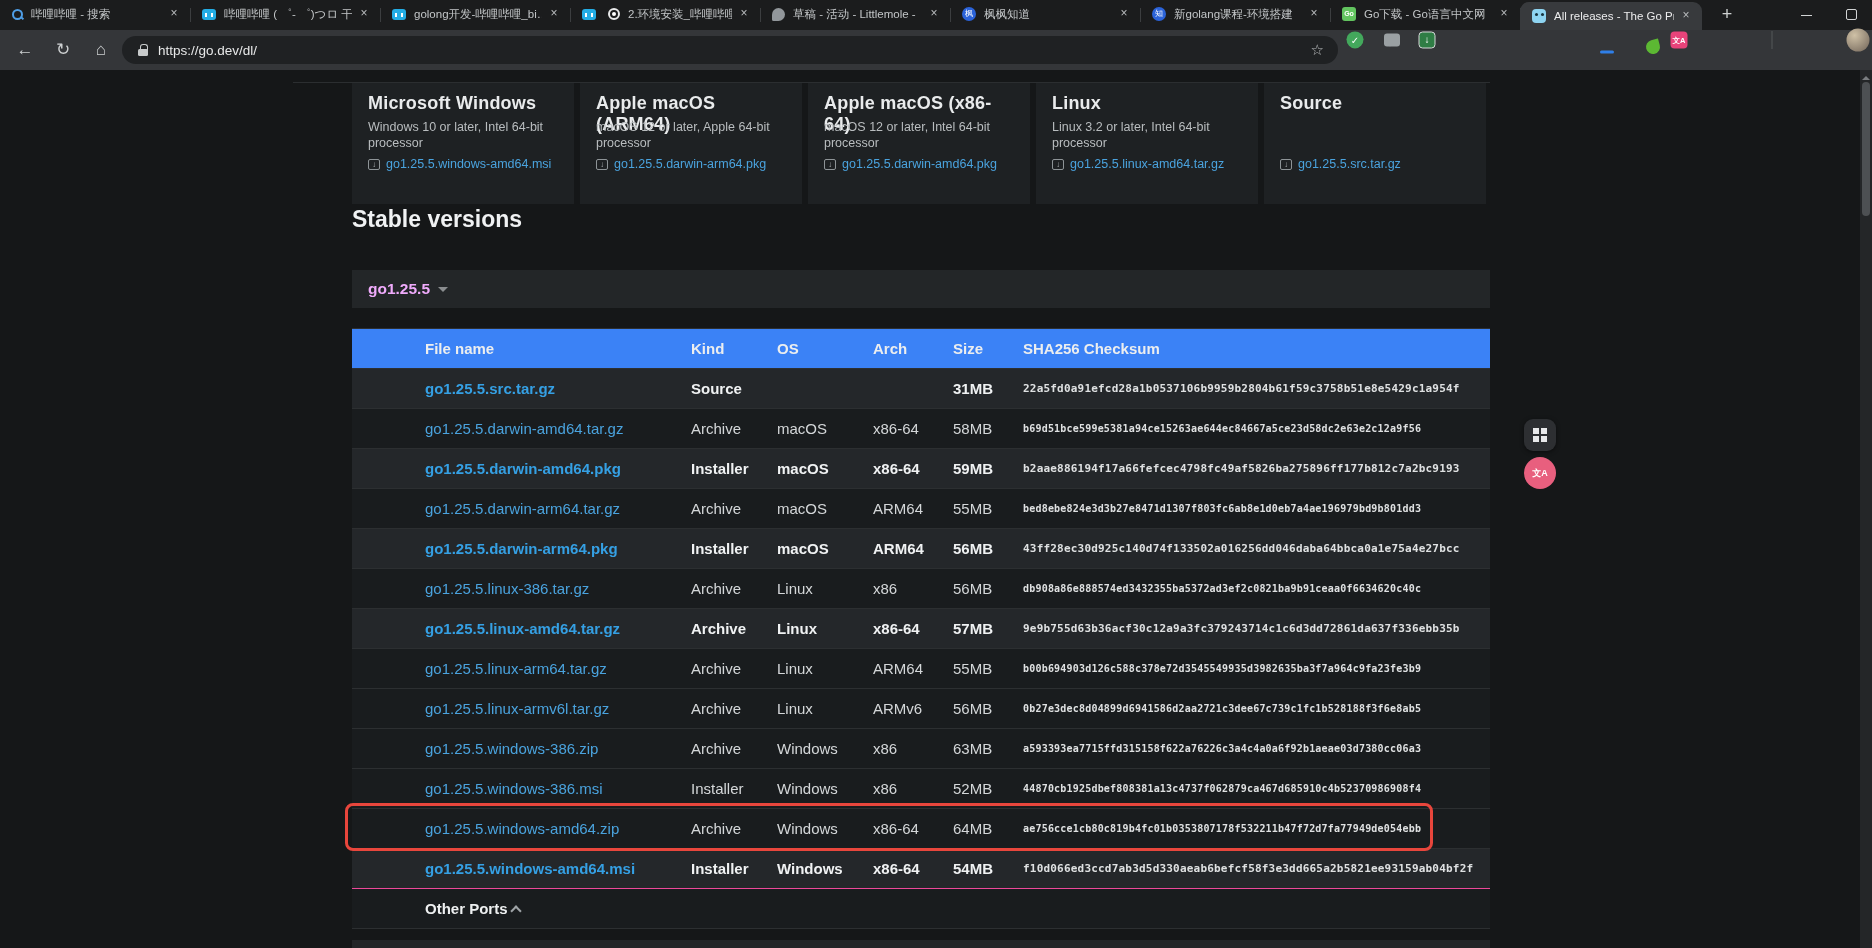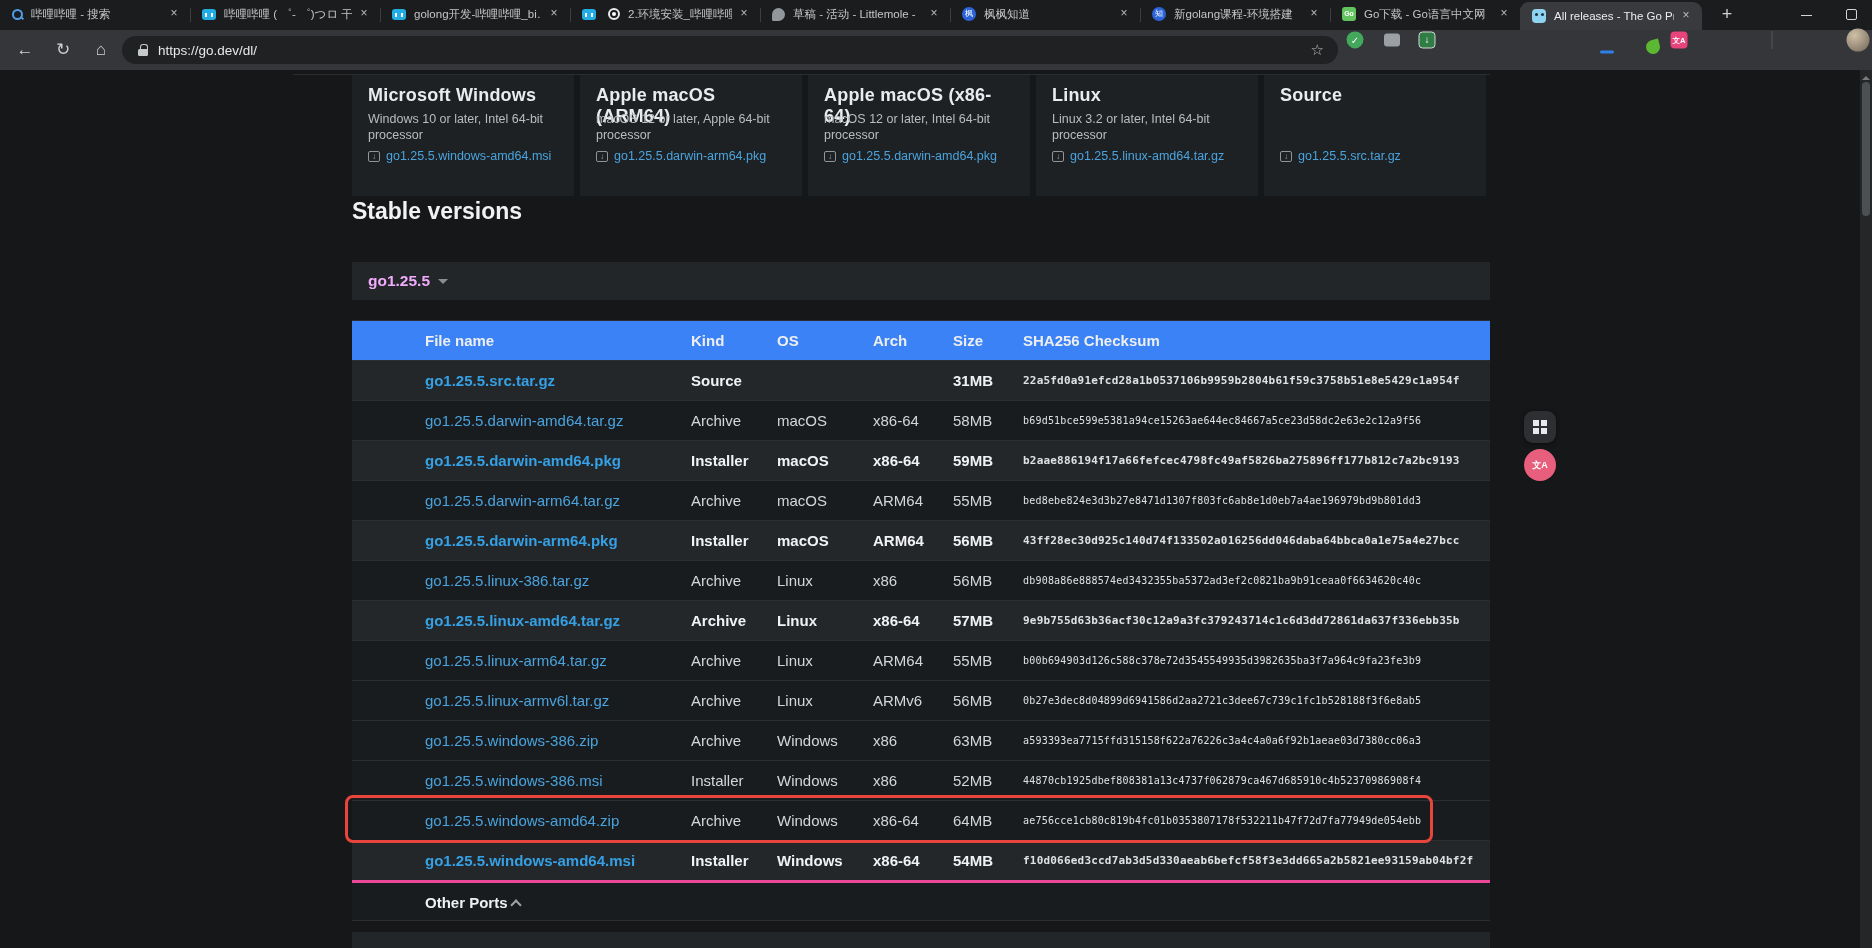--- a/index.html
+++ b/index.html
@@ -97,21 +97,21 @@
   .x-music::after { content:"▸"; position:absolute; right:-2px; bottom:0; width:8px; height:8px;
       background:#fff; color:#2a2c2e; font-size:6px; line-height:8px; text-align:center; border-radius:50%; }
   .x-favstar { color:#dcdddd; font-size:16px; position:relative; width:18px; height:18px; line-height:18px; }
   .x-favstar::after { content:""; position:absolute; right:-3px; top:4px; width:6px; height:1.5px;
       background:#dcdddd; box-shadow:0 4px 0 #dcdddd; }
   .x-avatar { width:23px; height:23px; border-radius:50%;
       background:radial-gradient(circle at 35% 30%, #cfc1a6, #8d8070 70%, #6e6355); }
   .x-divider { width:1px; height:18px; background:#55585a; }
 
   
-  #page { position:absolute; left:0; top:70px; width:1860px; height:628px; background:#151718; }
+  #page { position:absolute; left:0; top:78px; width:1860px; height:628px; background:#151718; }
   #topline { position:absolute; left:293px; top:4px; width:1197px; height:1px; background:#2b2e30; }
 
   .card { position:absolute; top:5px; height:121px; width:222px; background:#1e2123; padding:10px 16px; }
   .card h3 { color:#e9ebec; font-size:18px; font-weight:bold; letter-spacing:0.2px; }
   .card .desc { position:absolute; left:16px; top:36px; width:190px; color:#b9bdbf; font-size:12.5px; line-height:16px; }
   .card .dl { position:absolute; left:16px; top:74px; display:flex; align-items:center; }
   .dl-icon { width:12px; height:11px; border:1.2px solid #8e9497; border-radius:2px; color:#aeb3b5;
       font-size:8px; line-height:9px; text-align:center; margin-right:6px; flex:0 0 auto; }
   .card .dl a { color:#4aa3de; font-size:12.5px; text-decoration:none; white-space:nowrap; }
 
@@ -128,23 +128,23 @@
   .thead span { position:absolute; top:0; line-height:39px; color:#eceeef; font-size:15px; font-weight:bold; }
   .trow { position:relative; height:40px; border-top:1px solid #2c2f31; background:#191c1e; }
   .trow.hl { background:#24272a; }
   .trow a.c-file { position:absolute; left:73px; top:0; line-height:40px; font-size:15px;
       color:#4aa3de; text-decoration:none; }
   .trow.hl a.c-file { font-weight:bold; color:#35a0e4; }
   .trow span { position:absolute; top:0; line-height:40px; font-size:15px; color:#d4d7d9; }
   .trow.hl span { color:#f0f2f3; font-weight:bold; }
   .c-kind { left:339px; } .c-os { left:425px; } .c-arch { left:521px; } .c-size { left:601px; }
   .c-sha { left:671px; font-family:"DejaVu Sans Mono", monospace !important; font-size:10px !important;
-      color:#dfe1e2 !important; letter-spacing:0.2px; font-weight:normal; }
+      color:#dfe1e2 !important; letter-spacing:0.2px; font-weight:bold; }
   .trow.hl .c-sha { font-size:11px !important; font-weight:bold !important; }
-  #otherports { position:relative; height:40px; border-top:3px solid #ec4899; background:#191c1e; }
+  #otherports { position:relative; height:40px; border-top:1px solid #ec4899; background:#191c1e; }
   #otherports .op { position:absolute; left:73px; line-height:40px; color:#eef0f1; font-size:15px; font-weight:bold; }
   #otherports .opchev { position:absolute; left:160px; top:18px; width:8px; height:8px;
       border-top:2px solid #9fa4a7; border-left:2px solid #9fa4a7; transform:rotate(45deg); }
 
   #redbox { position:absolute; left:345px; top:725px; width:1088px; height:48px;
       border:3px solid #e8463c; border-radius:8px; pointer-events:none; }
 
   #bottombar { position:absolute; left:352px; top:862px; width:1138px; height:16px; background:#232628; }
 
   

